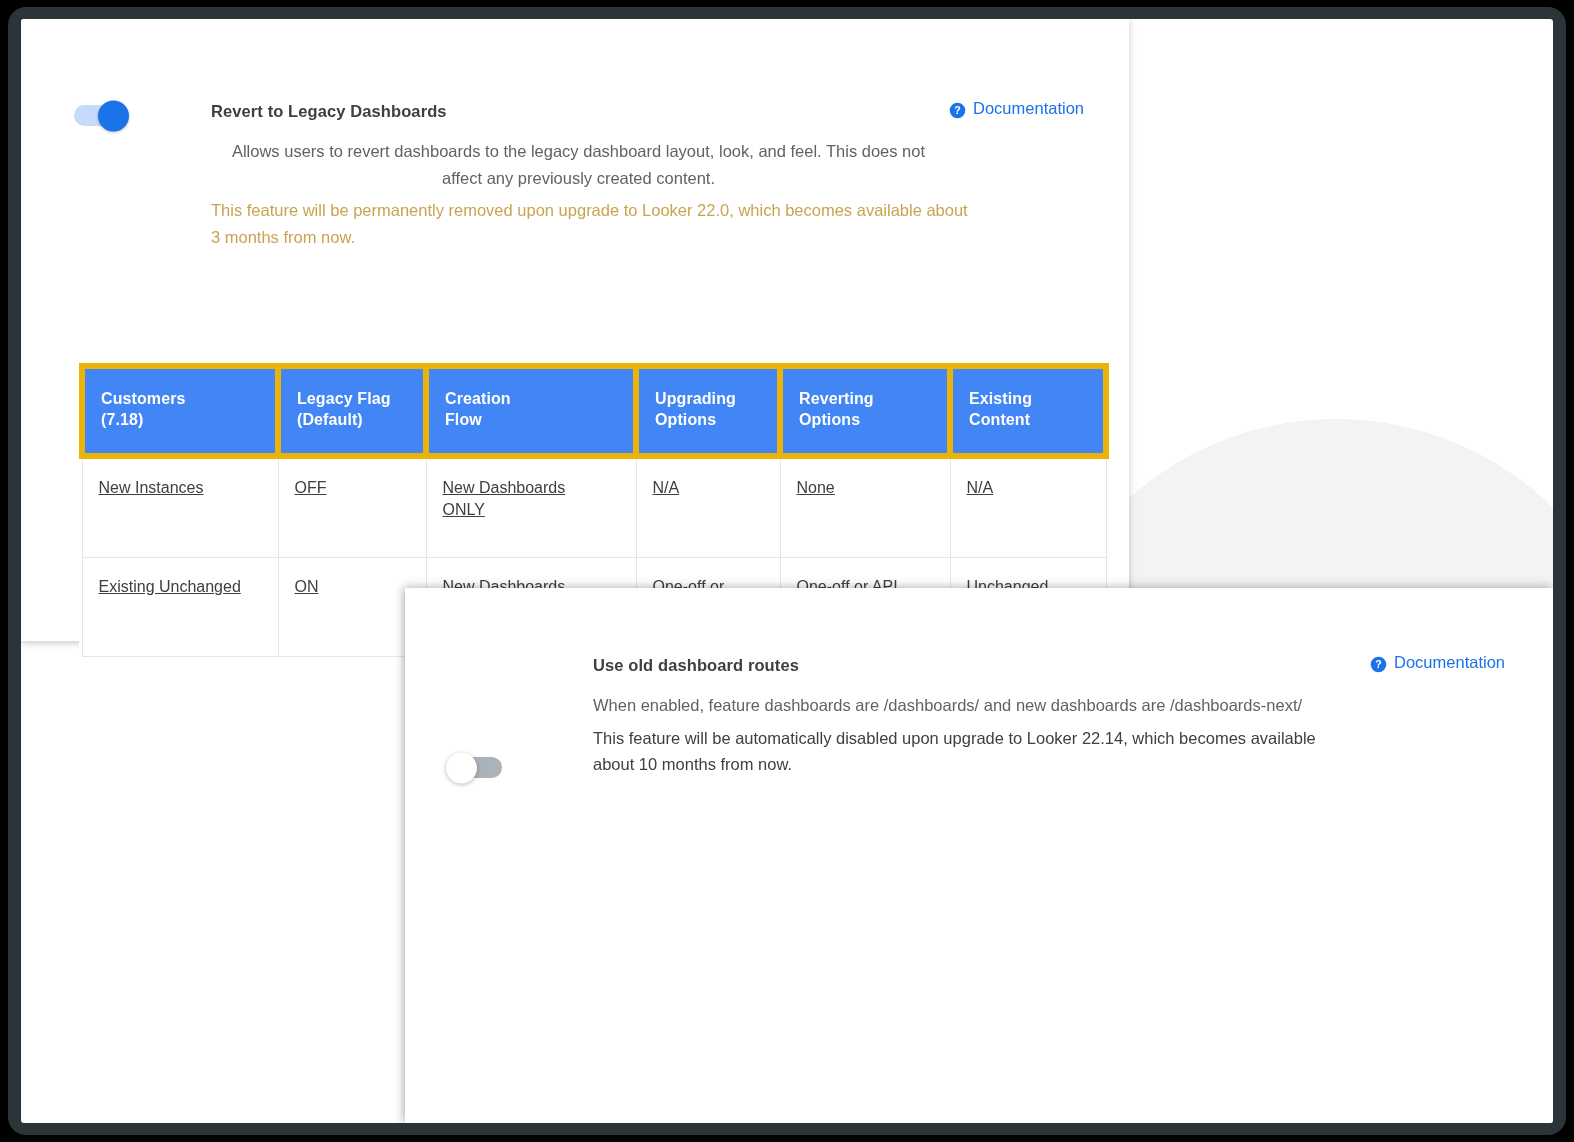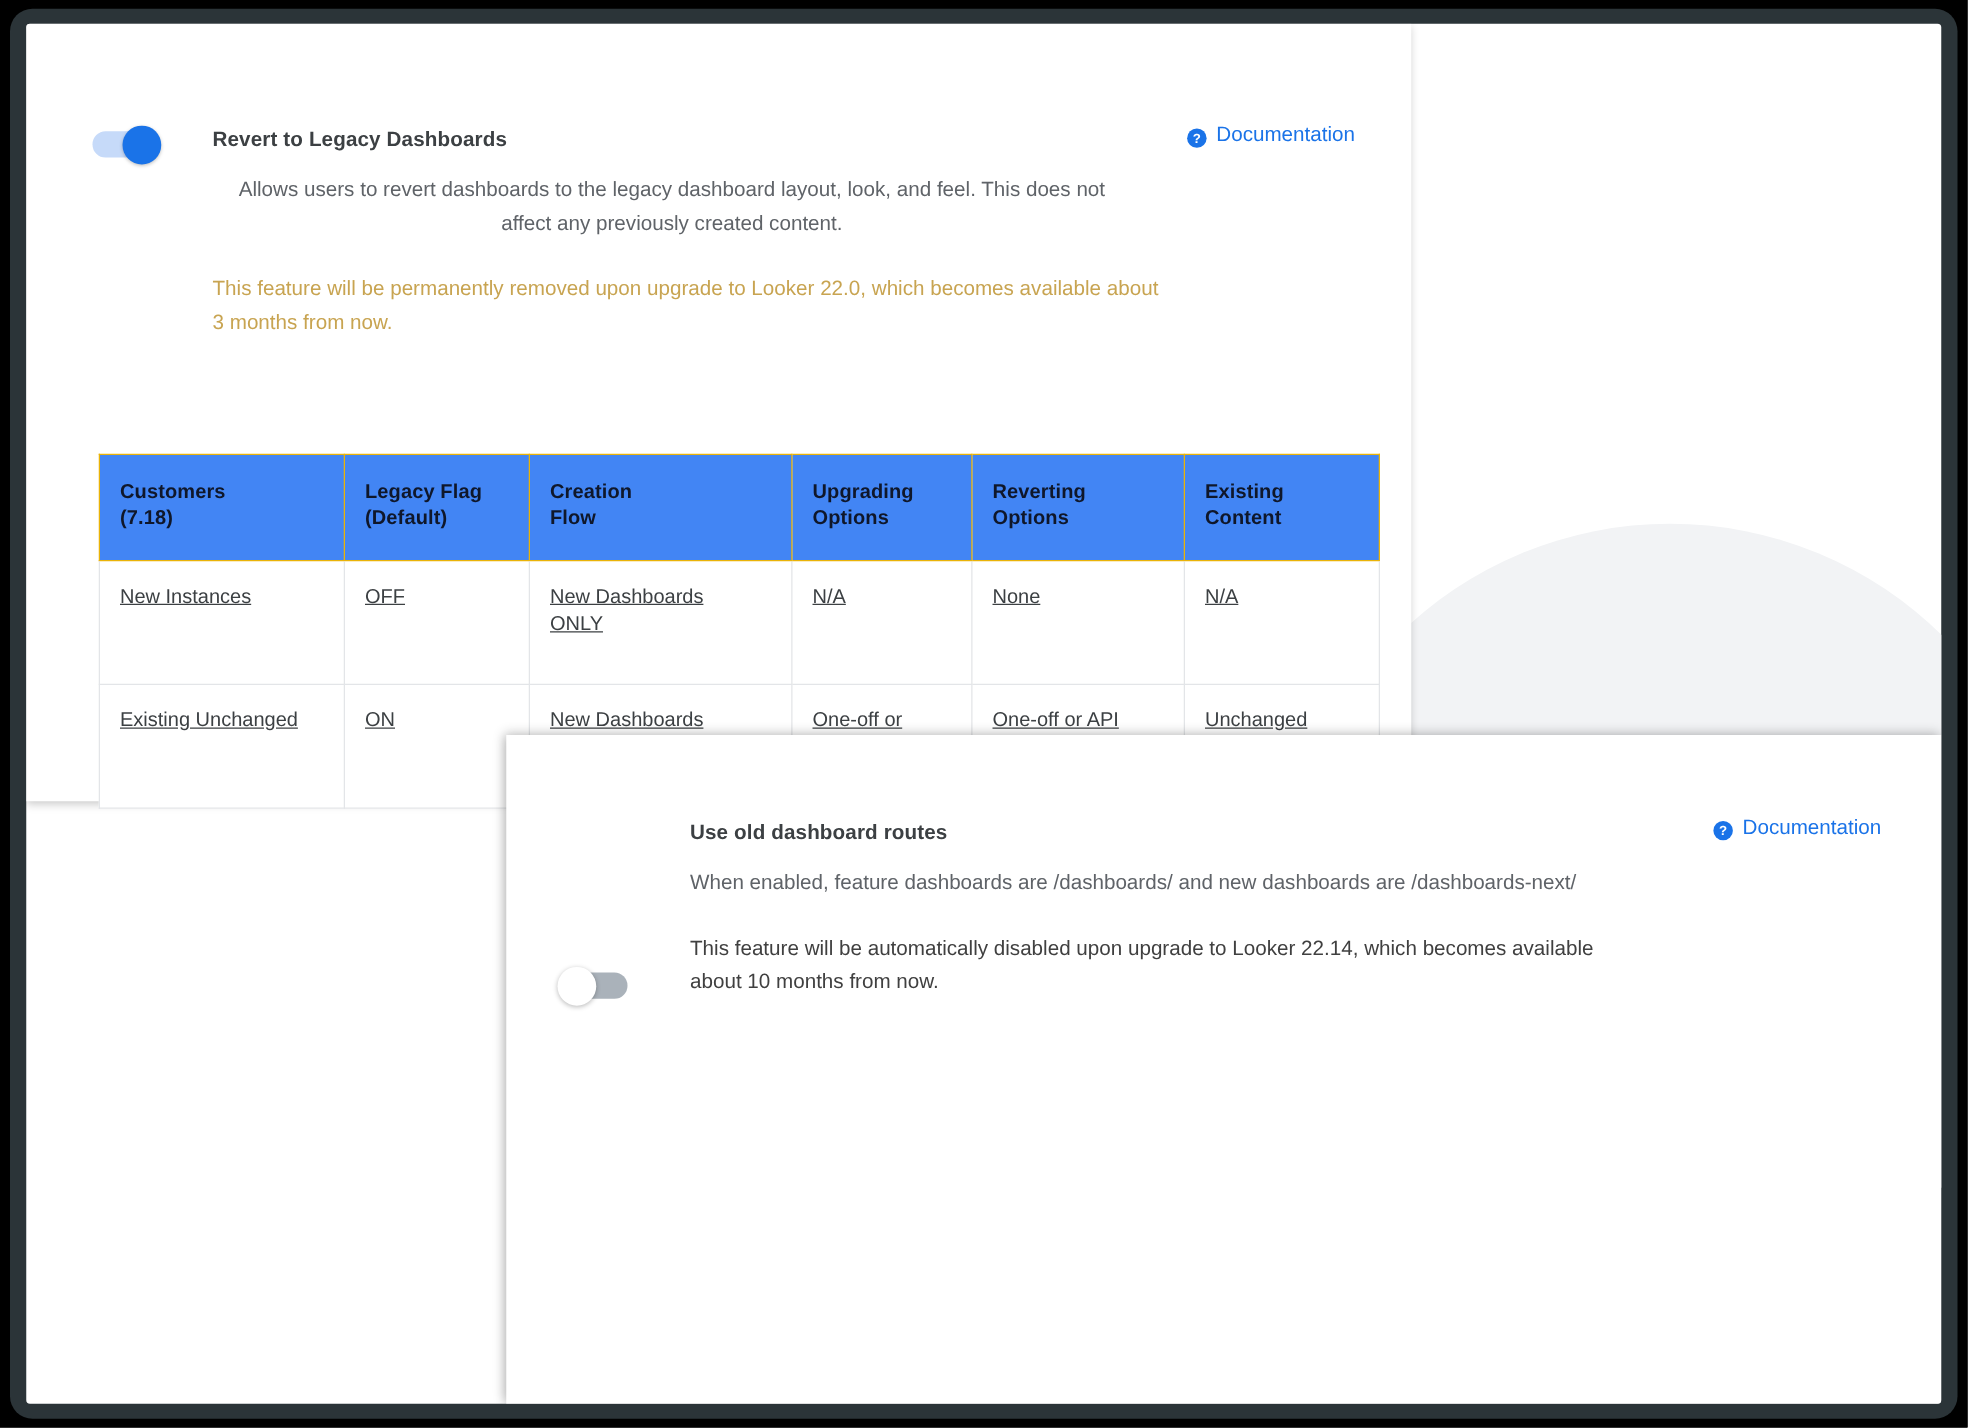--- a/index.html
+++ b/index.html
@@ -74,20 +74,21 @@
     height: 535px;
     box-shadow: -2px -2px 9px rgba(0,0,0,0.20), 0 2px 8px rgba(0,0,0,0.16);
     z-index: 4;
   }
 
   
   .feature {
     position: absolute;
     display: flex;
     align-items: flex-start;
+    gap: 41px;
   }
   #feature-1 { left: 53px; top: 80px; width: 1010px; }
   #feature-2 { left: 42px; top: 65px; width: 1058px; align-items: flex-end; }
 
   
   .toggle {
     position: relative;
     flex: 0 0 auto;
     margin-top: 6px;
   }
@@ -160,44 +161,44 @@
     margin-top: 17px;
     font-size: 16.5px;
     line-height: 1.62;
     color: #5f6368;
     max-width: 745px;
   }
   #feature-1 .feature-desc { max-width: 735px; text-align: center; }
   #feature-2 .feature-desc { max-width: 775px; }
 
   .feature-note {
-    margin-top: 26px;
+    margin-top: 6px;
     font-size: 16.5px;
     line-height: 1.62;
     max-width: 760px;
   }
   .note-warning { color: #c8a451; }
   .note-muted   { color: #404040; }
 
   
   table.grid {
     position: absolute;
     border-collapse: collapse;
     table-layout: fixed;
     background: #ffffff;
   }
   table.grid th {
     background: #4285f4;
-    color: #0f172a;
+    color: #ffffff;
     font-size: 16px;
     font-weight: bold;
     text-align: left;
     vertical-align: top;
     padding: 19px 16px 22px 16px;
-    border: 1px solid #eab308;
+    border: 6px solid #eab308;
     line-height: 1.34;
     letter-spacing: 0.1px;
   }
   table.grid td {
     color: #3c4043;
     font-size: 16px;
     font-weight: normal;
     text-align: left;
     vertical-align: top;
     padding: 18px 16px 20px 16px;

